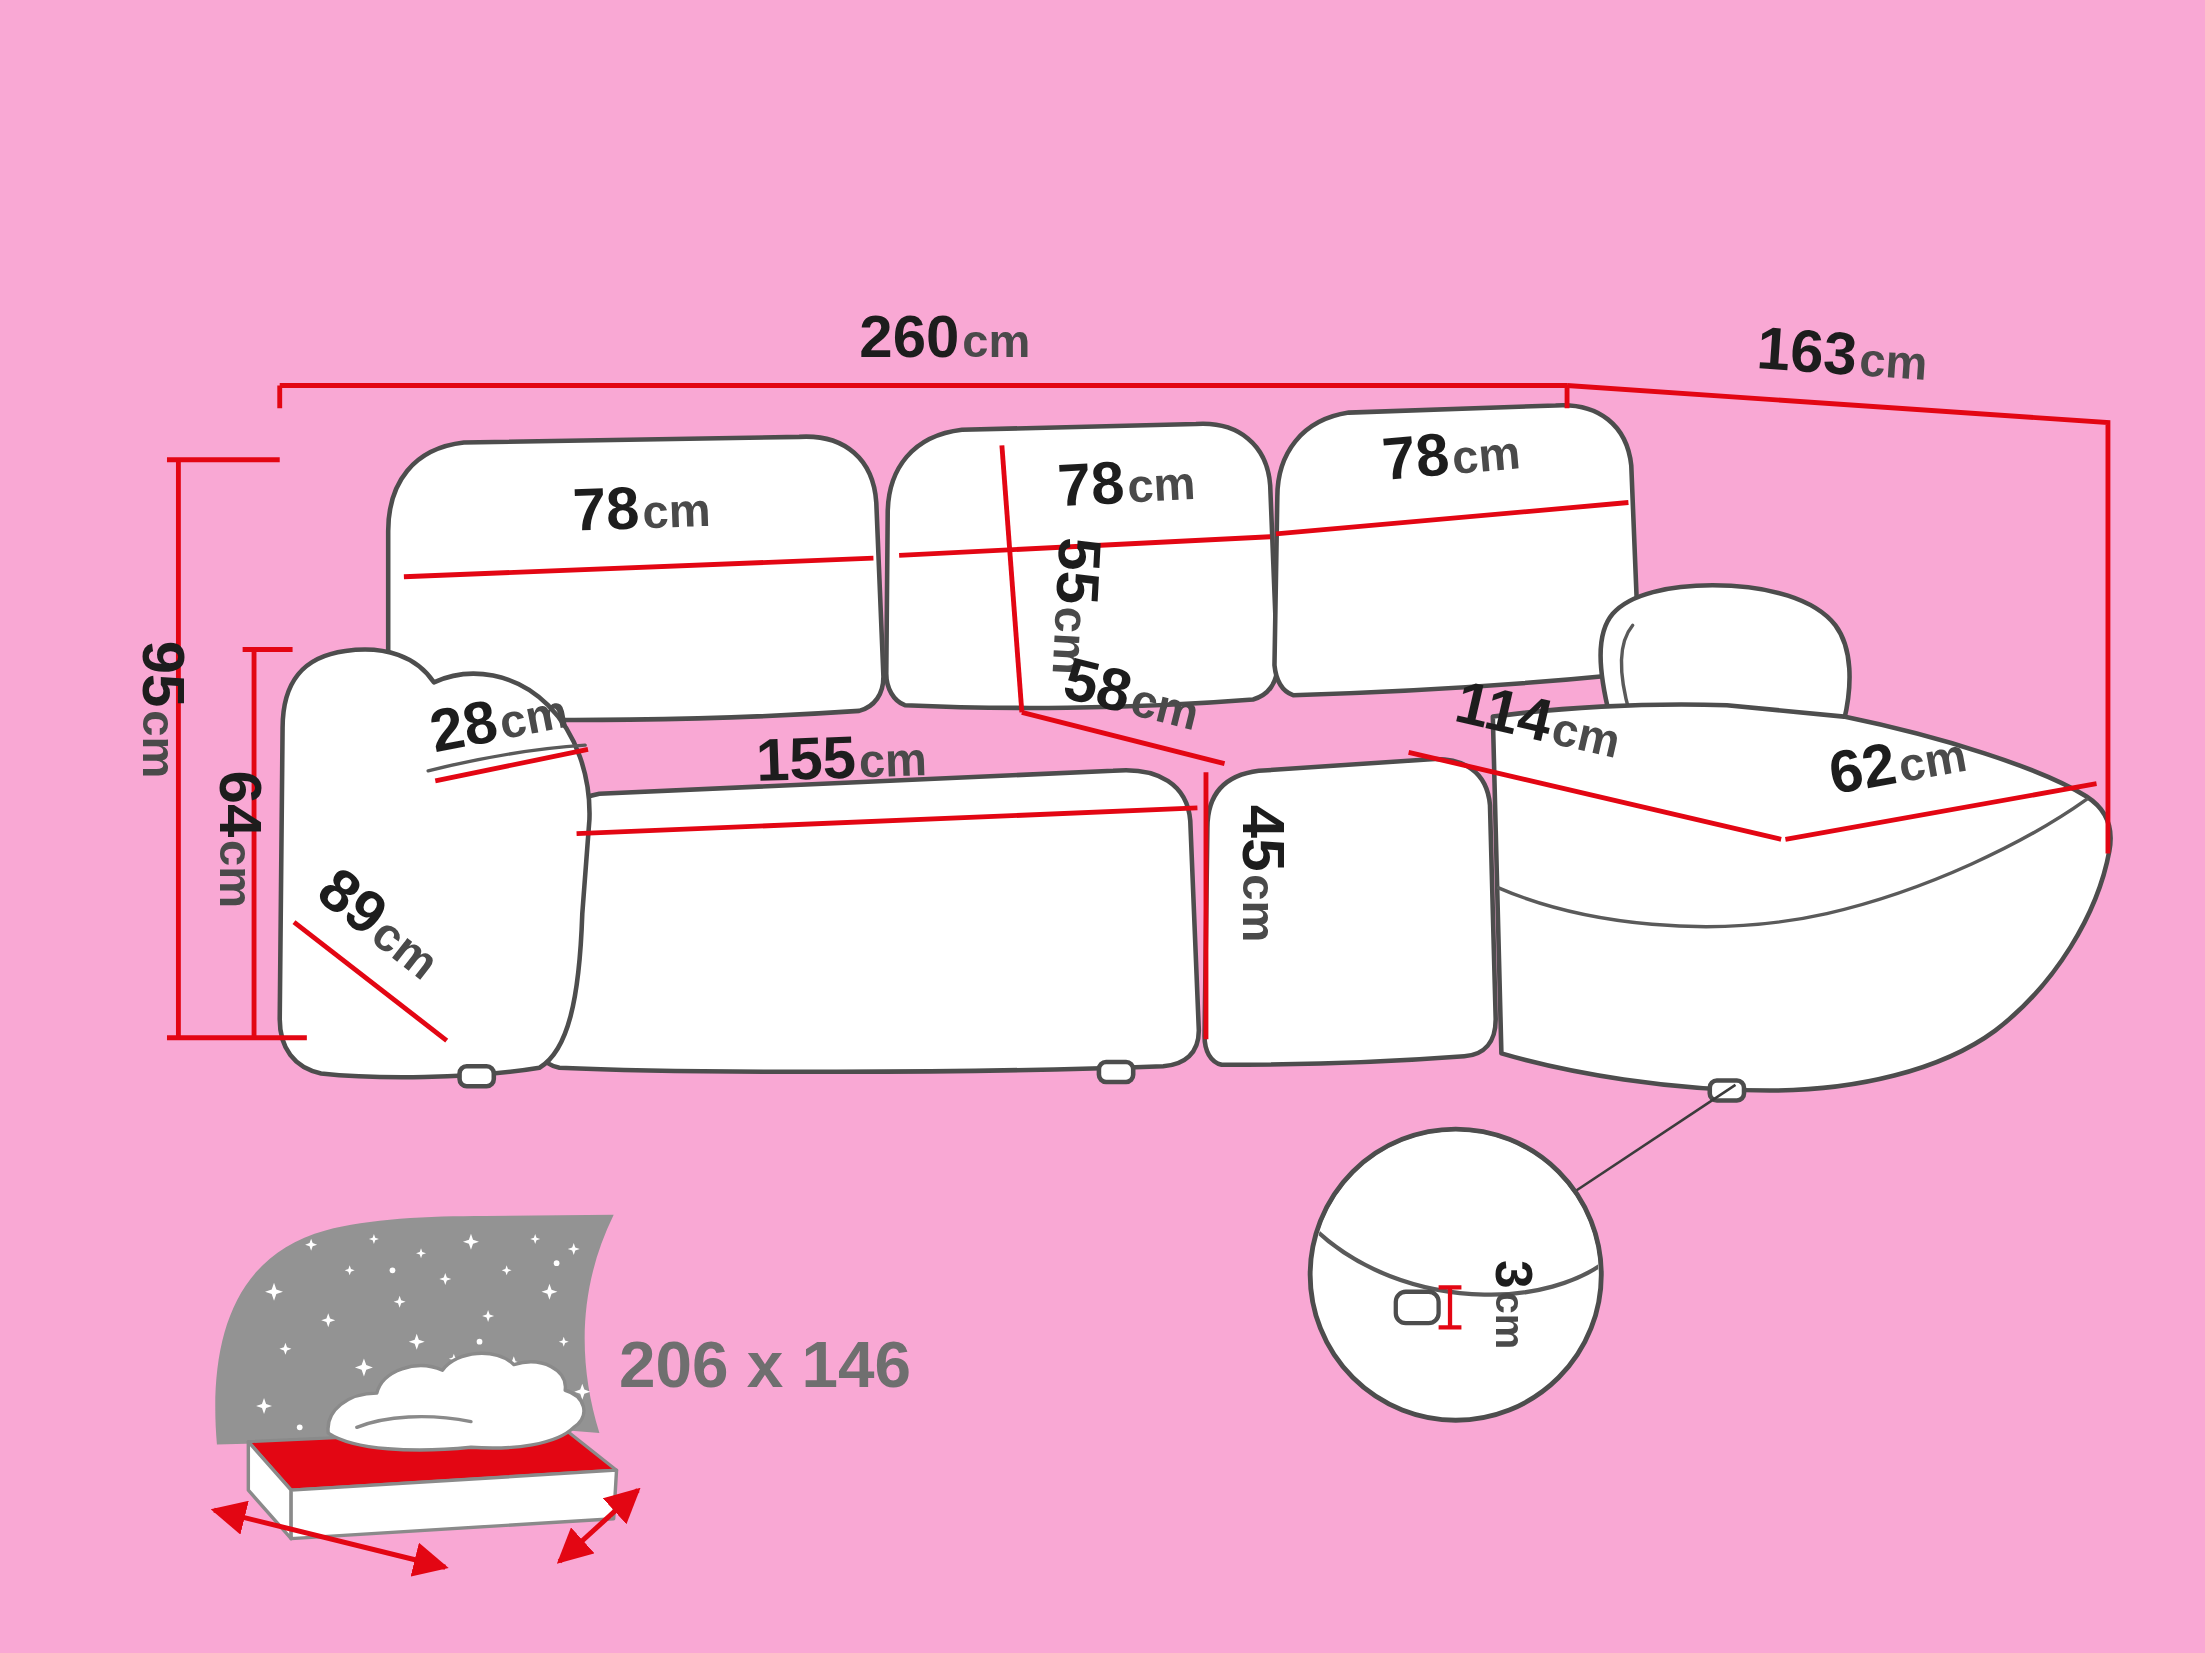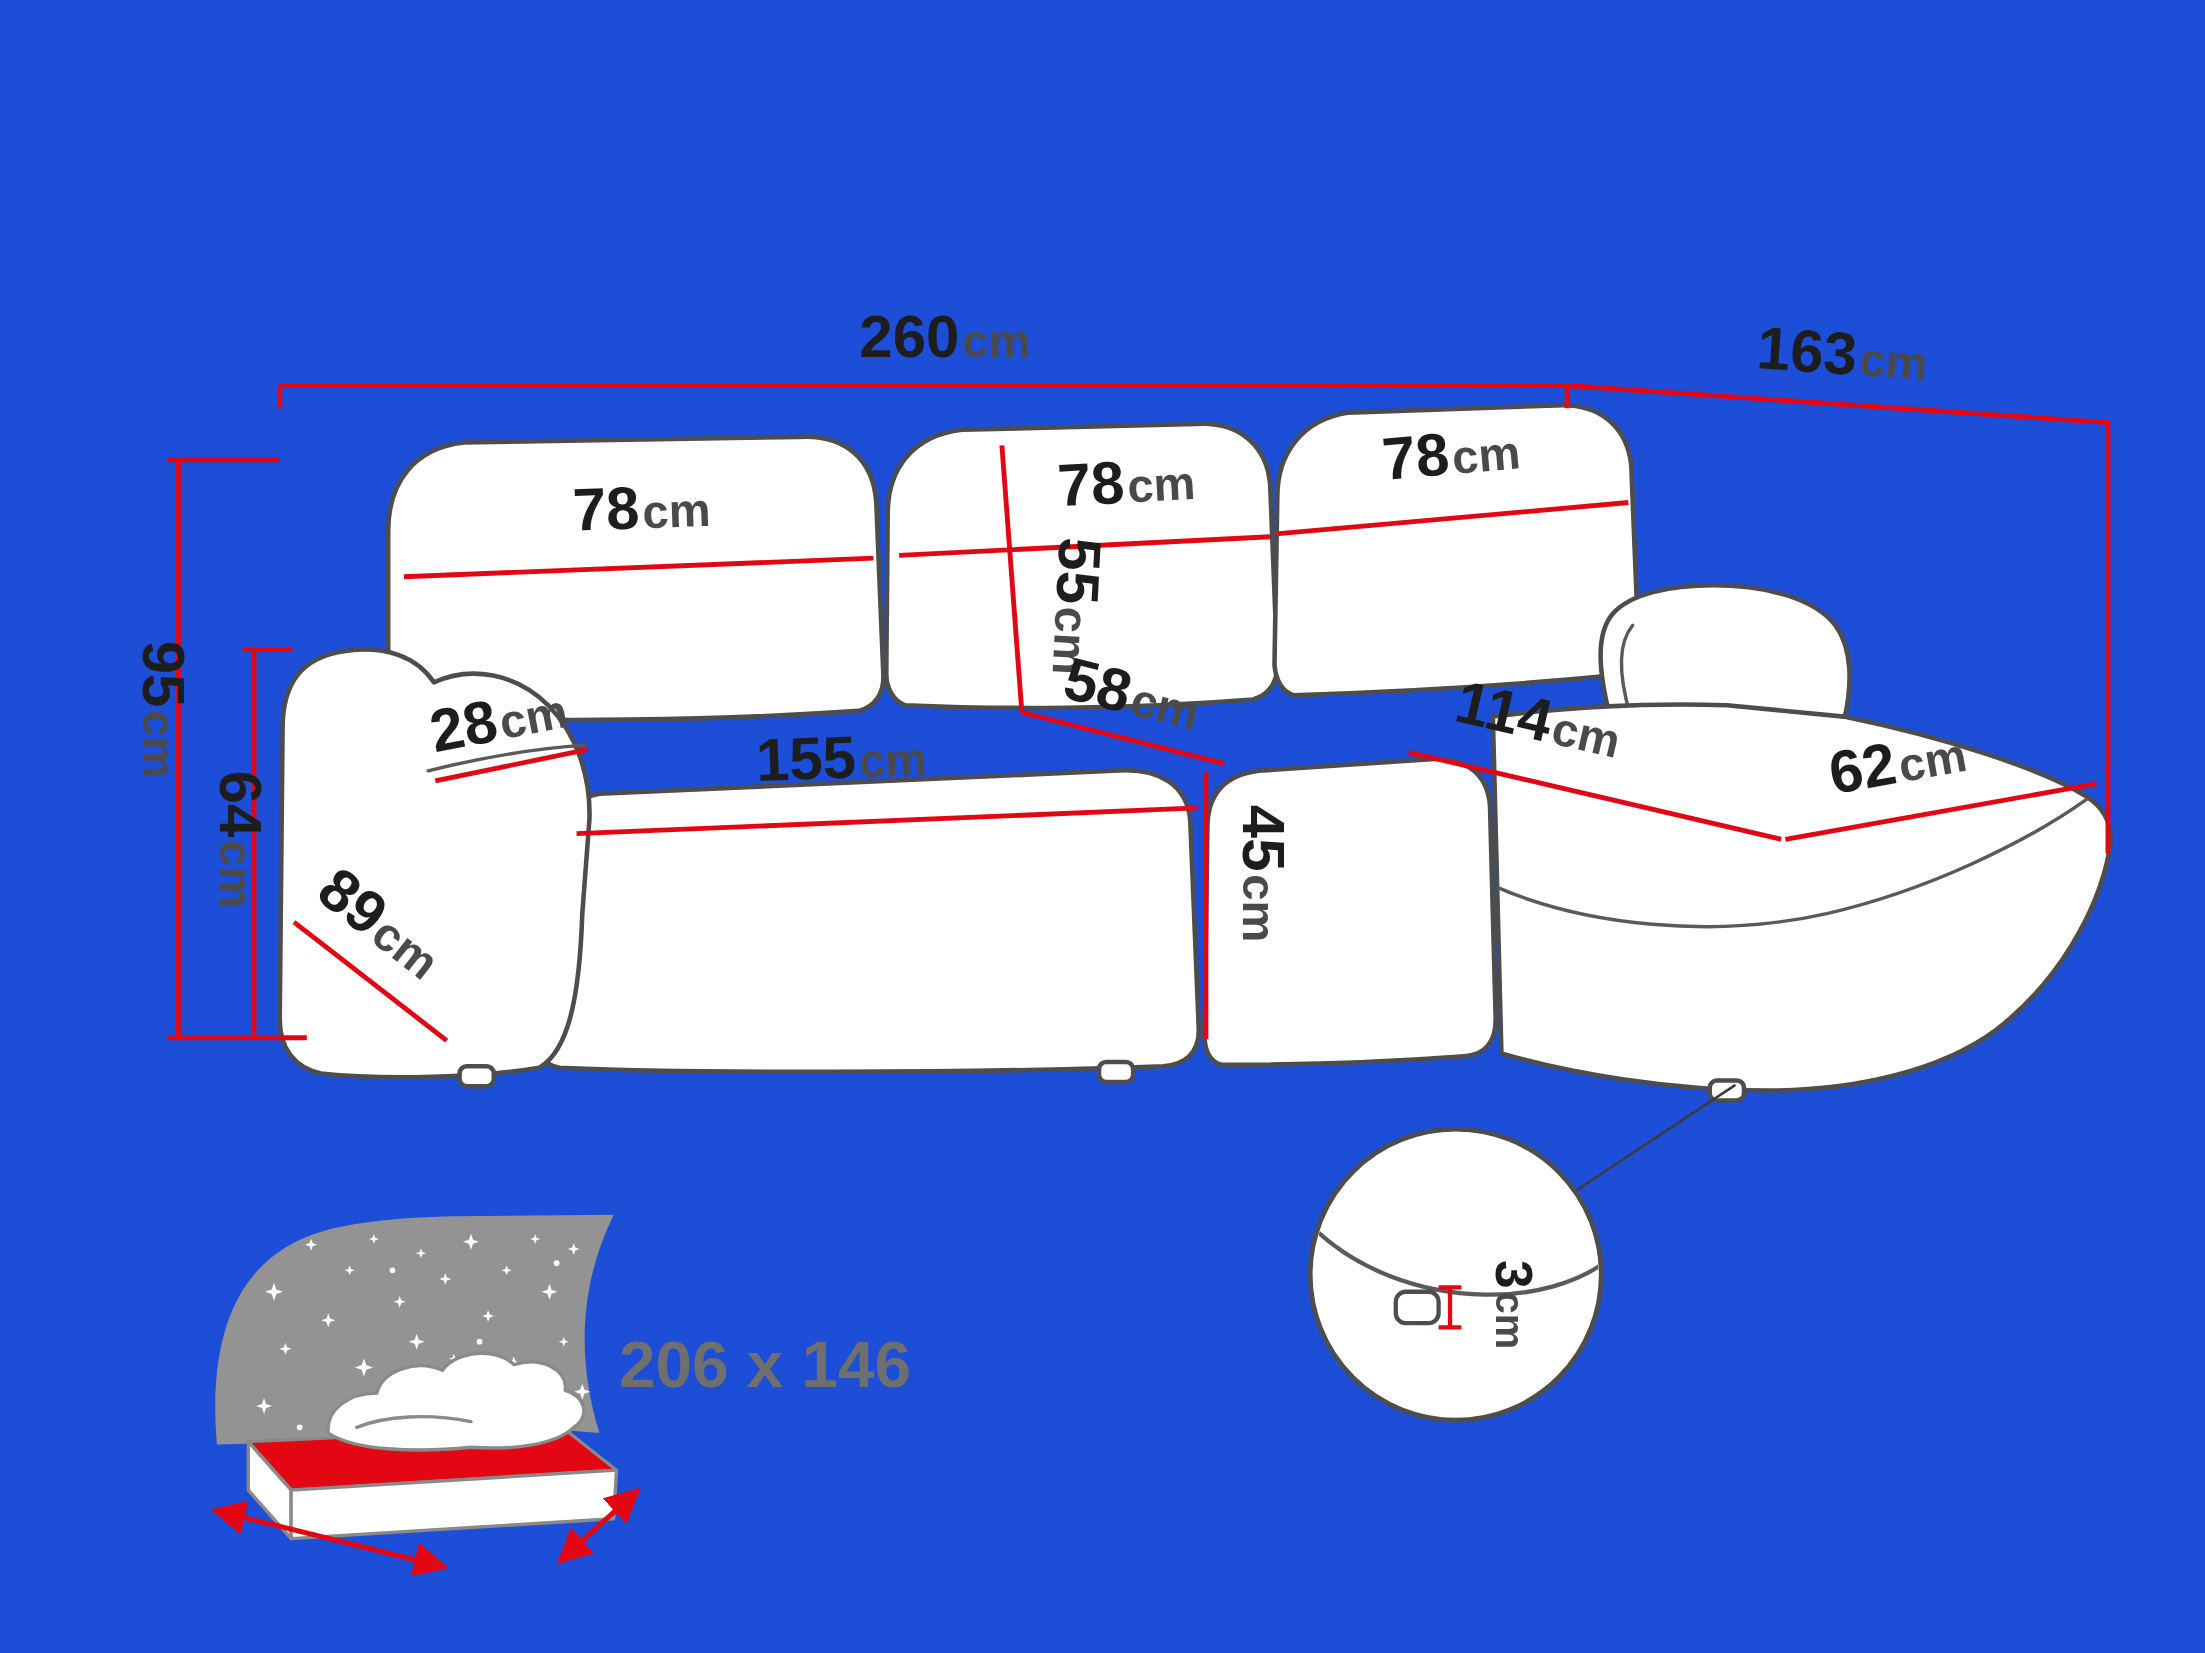--- a/index.html
+++ b/index.html
@@ -1,16 +1,16 @@
 <!DOCTYPE html>
 <html style="font-size:13px"><head>
 <meta charset="utf-8">
 <style>
   html,body{margin:0;padding:0;background:#ffffff;}
-  .canvas{position:relative;width:2205px;height:1653px;background:#1d4ed8;overflow:hidden;}
+  .canvas{position:relative;width:2205px;height:1653px;background:#f9a8d4;overflow:hidden;}
   svg{display:block;width:100%;height:100%;}
   .outline{fill:#ffffff;stroke:#4d4d4d;stroke-width:3.2;stroke-linejoin:round;stroke-linecap:round;}
   .seam{fill:none;stroke:#5a5a5a;stroke-width:2.4;stroke-linecap:round;}
   .red{fill:none;stroke:#e30613;stroke-width:3.4;stroke-linecap:butt;}
   .leader{fill:none;stroke:#3c3c3c;stroke-width:1.8;}
   .num{font-family:"Liberation Sans",sans-serif;font-weight:700;font-size:42px;fill:#1d1d1d;}
   .unit{font-family:"Liberation Sans",sans-serif;font-weight:700;font-size:33px;fill:#4a4a4a;}
   .num-s{font-family:"Liberation Sans",sans-serif;font-weight:700;font-size:36px;fill:#1d1d1d;}
   .unit-s{font-family:"Liberation Sans",sans-serif;font-weight:700;font-size:28px;fill:#4a4a4a;}
   .sleep-label{font-family:"Liberation Sans",sans-serif;font-weight:700;font-size:46px;fill:#6f6f6f;}

